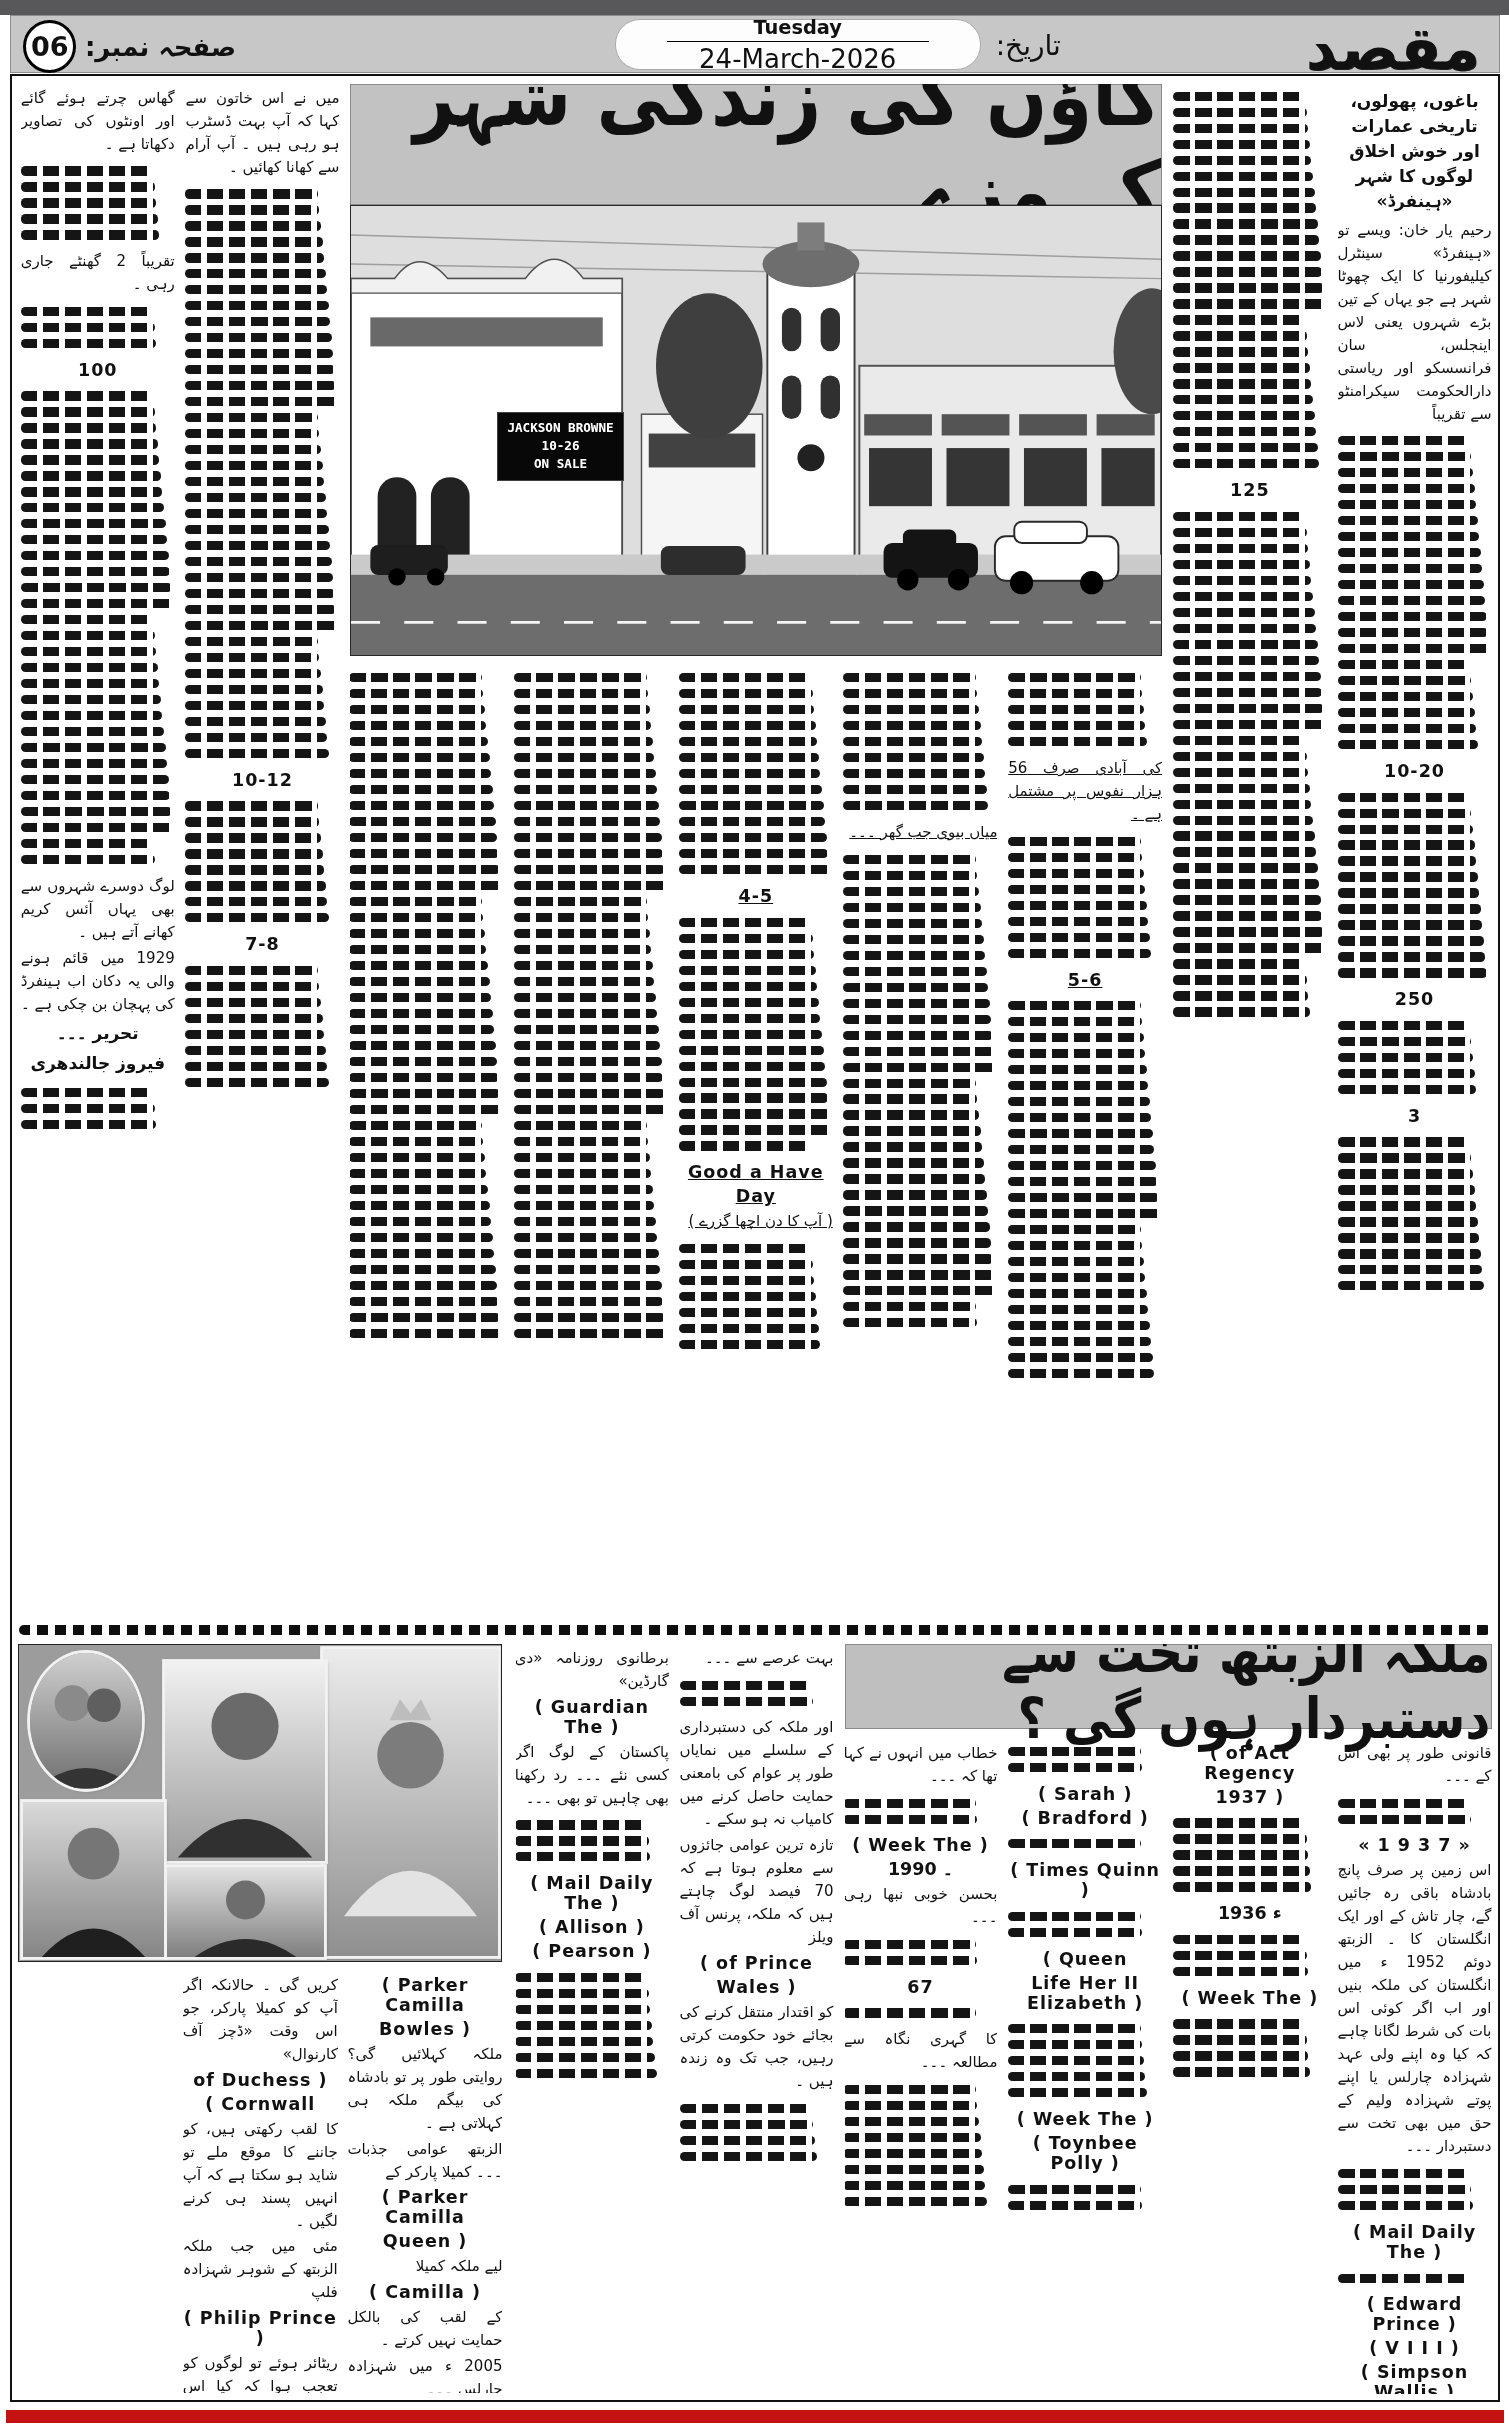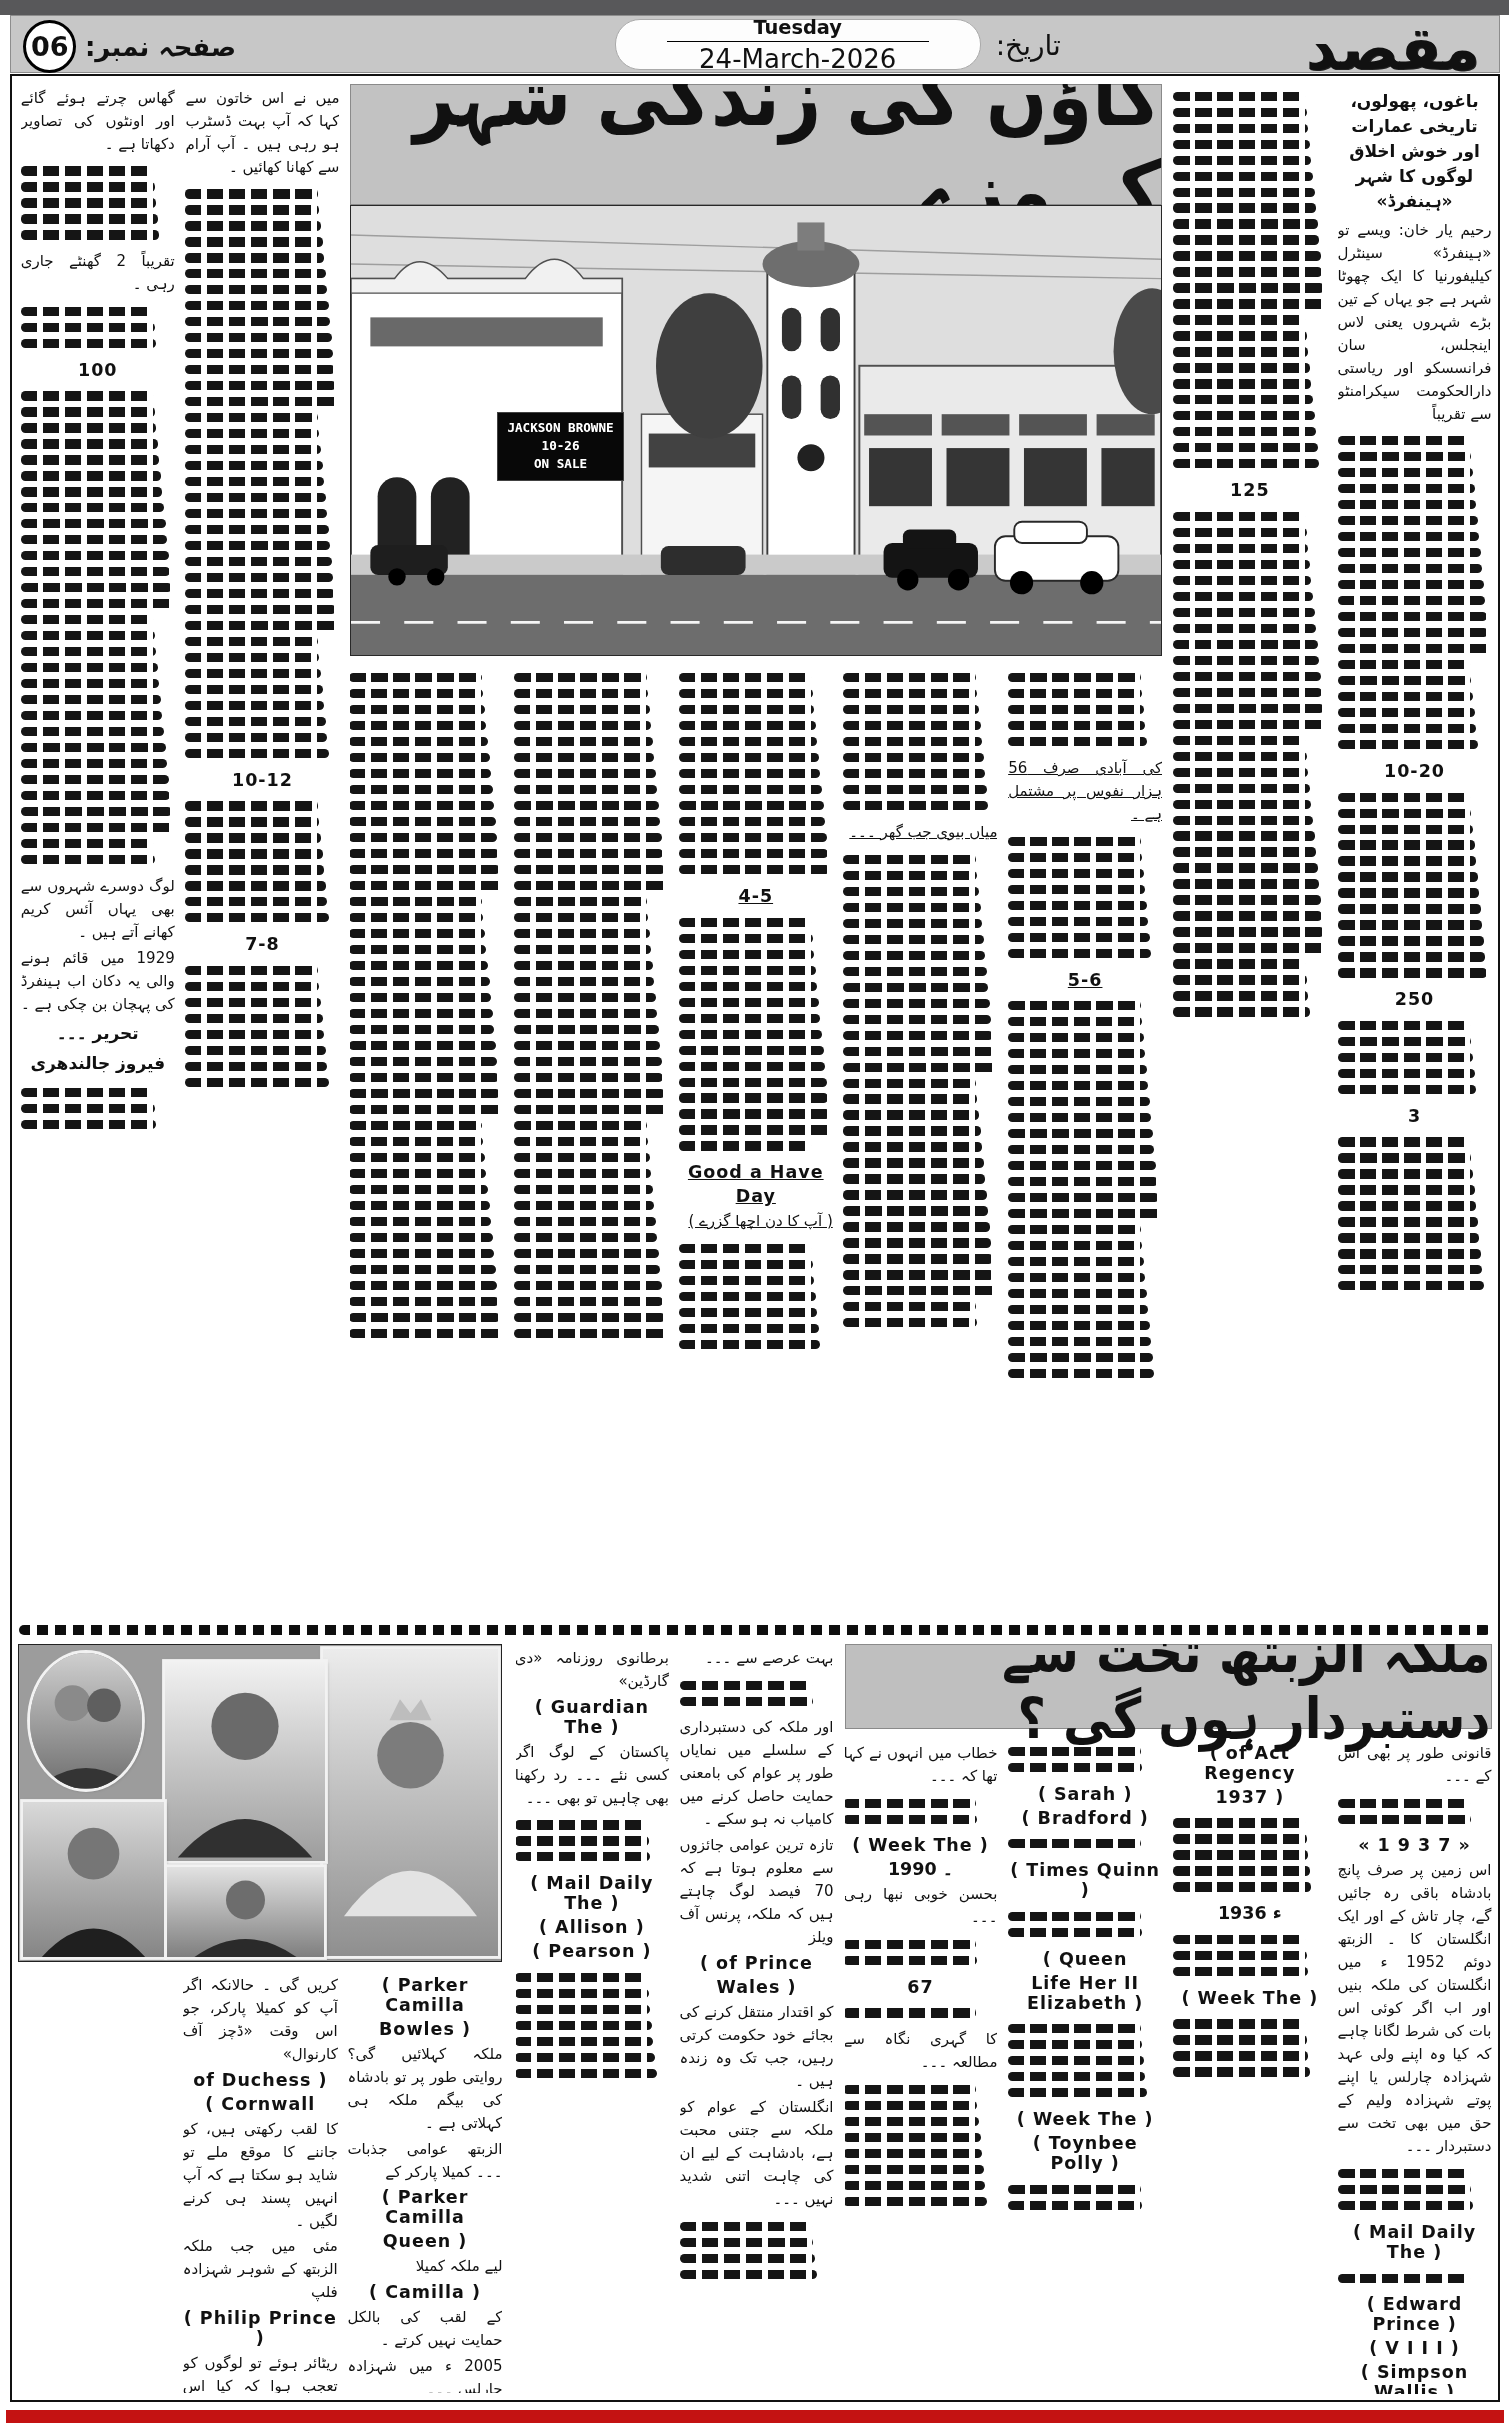--- a/index.html
+++ b/index.html
@@ -763,21 +763,20 @@
           <div class="u">بہت عرصے سے ۔۔۔</div>
           <div class="phg">
             <div class="ph-line" style="width: 86%;"></div>
             <div class="ph-line" style="width: 87%;"></div>
           </div>
           <div class="u">اور ملکہ کی دستبرداری کے سلسلے میں نمایاں طور پر عوام کی بامعنی حمایت حاصل کرنے میں کامیاب نہ ہو سکے ۔</div>
           <div class="u">تازہ ترین عوامی جائزوں سے معلوم ہوتا ہے کہ 70 فیصد لوگ چاہتے ہیں کہ ملکہ، پرنس آف ویلز</div>
           <div class="en">( of Prince</div>
           <div class="en">Wales )</div>
           <div class="u">کو اقتدار منتقل کرنے کی بجائے خود حکومت کرتی رہیں، جب تک وہ زندہ ہیں ۔</div>
-          <div class="u">انگلستان کے عوام کو ملکہ سے جتنی محبت ہے، بادشاہت کے لیے ان کی چاہت اتنی شدید نہیں ۔۔۔</div>
           <div class="phg">
             <div class="ph-line" style="width: 86%;"></div>
             <div class="ph-line" style="width: 87%;"></div>
             <div class="ph-line" style="width: 88%;"></div>
             <div class="ph-line" style="width: 89%;"></div>
           </div>
         </div>
       <div class="bcol">
           <div class="u">برطانوی روزنامہ «دی گارڈین»</div>
           <div class="en">( Guardian The )</div>

